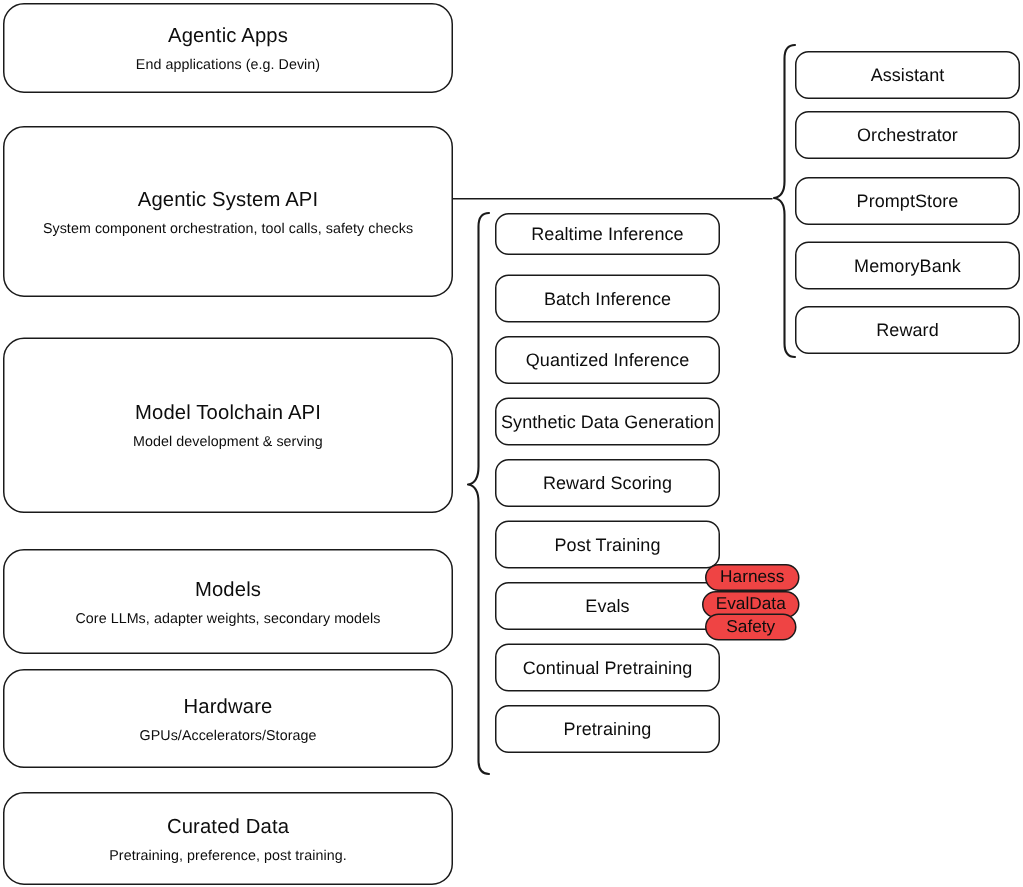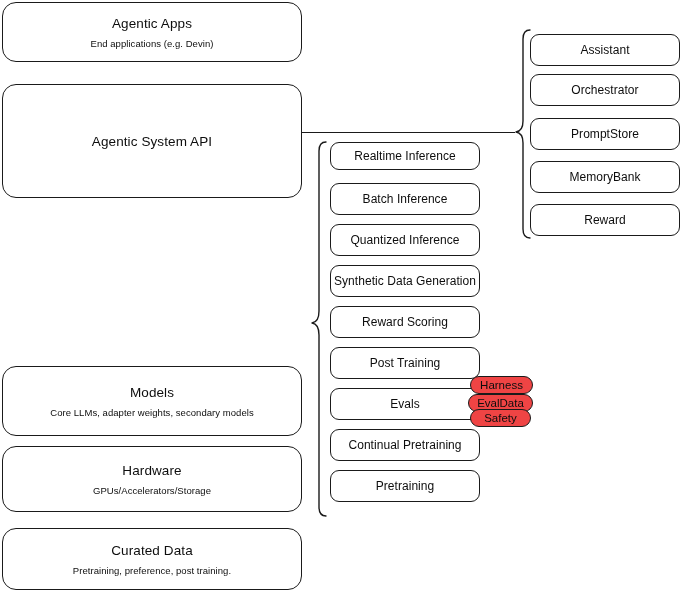--- a/index.html
+++ b/index.html
@@ -87,22 +87,27 @@
 
 <div id="canvas">
 
   <div class="node layer" style="left:2px; top:2px; width:300px; height:60px;text-align:right;">
     <div class="title">Agentic Apps</div>
     <div class="subtitle">End applications (e.g. Devin)</div>
   </div>
 
   <div class="node layer" style="left:2px; top:84px; width:300px; height:114px;">
     <div class="title">Agentic System API</div>
+    <div class="subtitle">System component orchestration, tool calls, safety checks</div>
   </div>
 
+  <div class="node layer" style="left:2px; top:225px; width:300px; height:117px;">
+    <div class="title">Model Toolchain API</div>
+    <div class="subtitle">Model development &amp; serving</div>
+  </div>
 
   <div class="node layer" style="left:2px; top:366px; width:300px; height:70px;">
     <div class="title">Models</div>
     <div class="subtitle">Core LLMs, adapter weights, secondary models</div>
   </div>
 
   <div class="node layer" style="left:2px; top:446px; width:300px; height:66px;align-items:center;">
     <div class="title">Hardware</div>
     <div class="subtitle">GPUs/Accelerators/Storage</div>
   </div>

